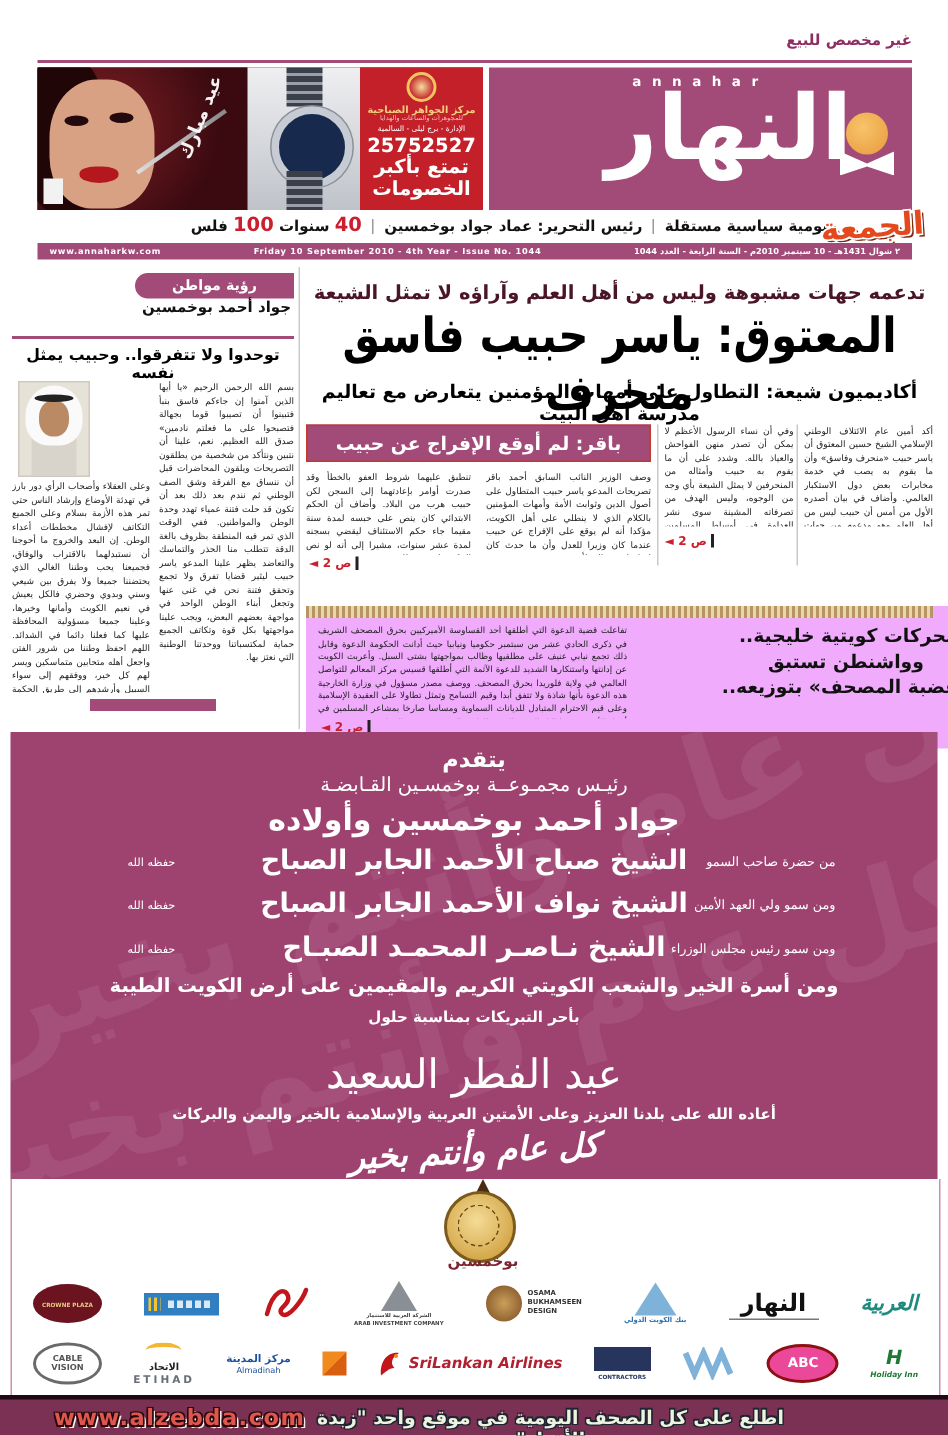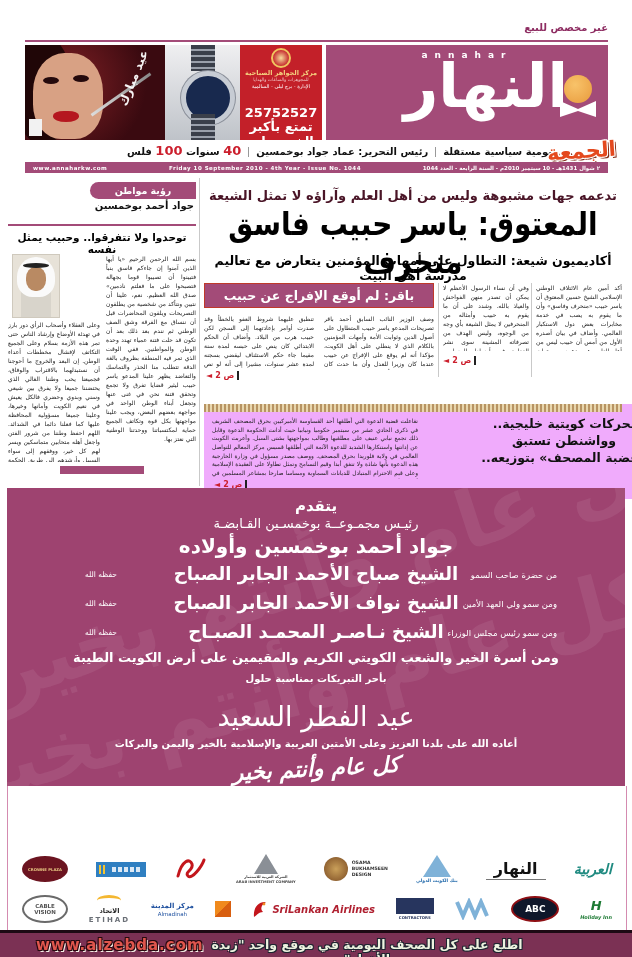--- a/index.html
+++ b/index.html
@@ -30,21 +30,21 @@
   #ad-eid{right:2px;top:26px;color:#fff;font-size:12px;font-weight:bold;transform:rotate(-68deg);transform-origin:center;direction:rtl;opacity:.95;}
   #ad-chip{left:4px;bottom:4px;width:13px;height:17px;background:#f2f2f2;}
   #ad-watch{left:140px;top:0;width:75px;height:95px;background:linear-gradient(180deg,#efeff1,#bfc3c9);}
   .band{left:26px;width:24px;height:26px;background:repeating-linear-gradient(180deg,#3a3f4a 0 4px,#9aa0ab 4px 6px);}
   #watchface{left:16px;top:26px;width:44px;height:44px;border-radius:50%;background:#18294e;border:5px solid #c7ccd4;box-shadow:0 0 0 1px #8a8f99;}
   #ad-red{left:215px;top:0;width:82px;height:95px;background:#c32029;color:#fff;text-align:center;direction:rtl;}
   #ad-ornament{margin:3px auto 0;width:16px;height:16px;border-radius:50%;border:2px solid #f0c460;background:radial-gradient(circle,#f7dd9b,#c32029 75%);}
   #ad-store{font-size:6.5px;color:#f3cf7d;font-weight:bold;margin-top:1px;}
   #ad-store-sub{font-size:4.5px;color:#f0bfc0;}
   #ad-address{font-size:5px;color:#fff;margin-top:1px;}
-  #ad-phone{font-size:13px;font-weight:bold;margin-top:16px;}
+  #ad-phone{font-size:13px;font-weight:bold;margin-top:1px;}
   #ad-offer1,#ad-offer2{font-size:13px;font-weight:bold;line-height:1.15;}
 
   
   #infobar{top:143px;right:80px;font-size:10px;font-weight:bold;color:#111;direction:rtl;white-space:nowrap;}
   #infobar .sep{display:inline-block;width:1px;height:10px;background:#999;margin:0 7px;vertical-align:middle;}
   .rednum{color:#cc1f2d;font-size:13px;}
   #friday-badge{top:139px;right:16px;font-size:21px;font-weight:bold;color:#e4491e;transform:rotate(-4deg);
     text-shadow:-1px -1px 0 #fff,1px -1px 0 #fff,-1px 1px 0 #fff,1px 1px 0 #fff,2px 2px 0 #7e2a14;direction:rtl;}
   #datebar{top:162px;left:25px;right:24px;height:11px;background:#a34b78;color:#fff;display:flex;justify-content:space-between;align-items:center;padding:0 8px;}
   #datebar span{font-size:5.5px;font-weight:bold;letter-spacing:.5px;}
@@ -144,21 +144,21 @@
   #lg-etihad .en{font-size:7px;letter-spacing:2px;color:#6a6f76;font-weight:bold;}
   #lg-almadinah .ar{font-size:7px;color:#1d4f9e;font-weight:bold;direction:rtl;}
   #lg-almadinah .en{font-size:5.5px;color:#1d4f9e;}
   #lg-orange .sq{width:16px;height:16px;background:linear-gradient(135deg,#f08a1d 50%,#d85f10 50%);}
   #lg-sri{flex-direction:row;gap:3px;}
   #lg-sri svg{display:block;}
   #lg-sri .en{font-size:10px;font-weight:bold;font-style:italic;color:#b02030;}
   #lg-contr .blk{width:38px;height:16px;background:#27355e;position:relative;}
   #lg-contr .cap{font-size:3.8px;color:#27355e;font-weight:bold;}
   #lg-w svg{display:block;}
-  #lg-abc .oval{width:44px;height:22px;border-radius:50%;background:#0f172a;border:2px solid #8e0f14;color:#fff;font-size:9px;font-weight:bold;display:flex;align-items:center;justify-content:center;}
+  #lg-abc .oval{width:44px;height:22px;border-radius:50%;background:#ec4899;border:2px solid #8e0f14;color:#fff;font-size:9px;font-weight:bold;display:flex;align-items:center;justify-content:center;}
   #lg-holiday .h{font-size:13px;font-weight:bold;font-style:italic;color:#1d7a34;}
   #lg-holiday .cap{font-size:5px;color:#1d7a34;font-weight:bold;font-style:italic;}
 
   
   #footerbar{left:0;top:930px;width:632px;height:27px;background:#7b3154;border-top:3px solid #1d0a14;}
   #f-url{left:14px;top:3px;font-size:15px;font-weight:bold;letter-spacing:1px;color:#e0564d;
     text-shadow:-1px -1px 0 #27090f,1px -1px 0 #27090f,-1px 1px 0 #27090f,1px 1px 0 #27090f,2px 2px 0 #f4efe6;margin-left:22px;}
   #f-slogan{left:208px;top:4px;width:318px;text-align:center;font-size:12.5px;font-weight:bold;color:#eef3e0;direction:rtl;
     text-shadow:-1px -1px 0 #1d2530,1px -1px 0 #1d2530,-1px 1px 0 #1d2530,1px 1px 0 #1d2530;}
 </style>
@@ -297,20 +297,26 @@
     </div>
 
     <div id="g-people">ومن أسرة الخير والشعب الكويتي الكريم والمقيمين على أرض الكويت الطيبة</div>
     <div id="g-occ-intro">بأحر التبريكات بمناسبة حلول</div>
     <div id="g-occasion">عيد الفطر السعيد</div>
     <div id="g-prayer">أعاده الله على بلدنا العزيز وعلى الأمتين العربية والإسلامية بالخير واليمن والبركات</div>
     <div id="g-callig">كل عام وأنتم بخير</div>
   </div>
 
   <div id="sponsors" class="abs">
+    <div id="emblem" class="abs">
+      <div id="emblem-spike" class="abs"></div>
+      <div id="emblem-circle" class="abs"></div>
+      <div id="emblem-inner" class="abs"></div>
+      <div id="emblem-label" class="abs">بوخمسين</div>
+    </div>
 
     <div id="lrow1" class="abs lrow">
       <div class="logo" id="lg-crowne">
         <div class="oval">CROWNE PLAZA</div>
       </div>
       <div class="logo" id="lg-bank">
         <div class="banner">
           <div class="bars"></div>
           <div class="dash"></div>
         </div>

